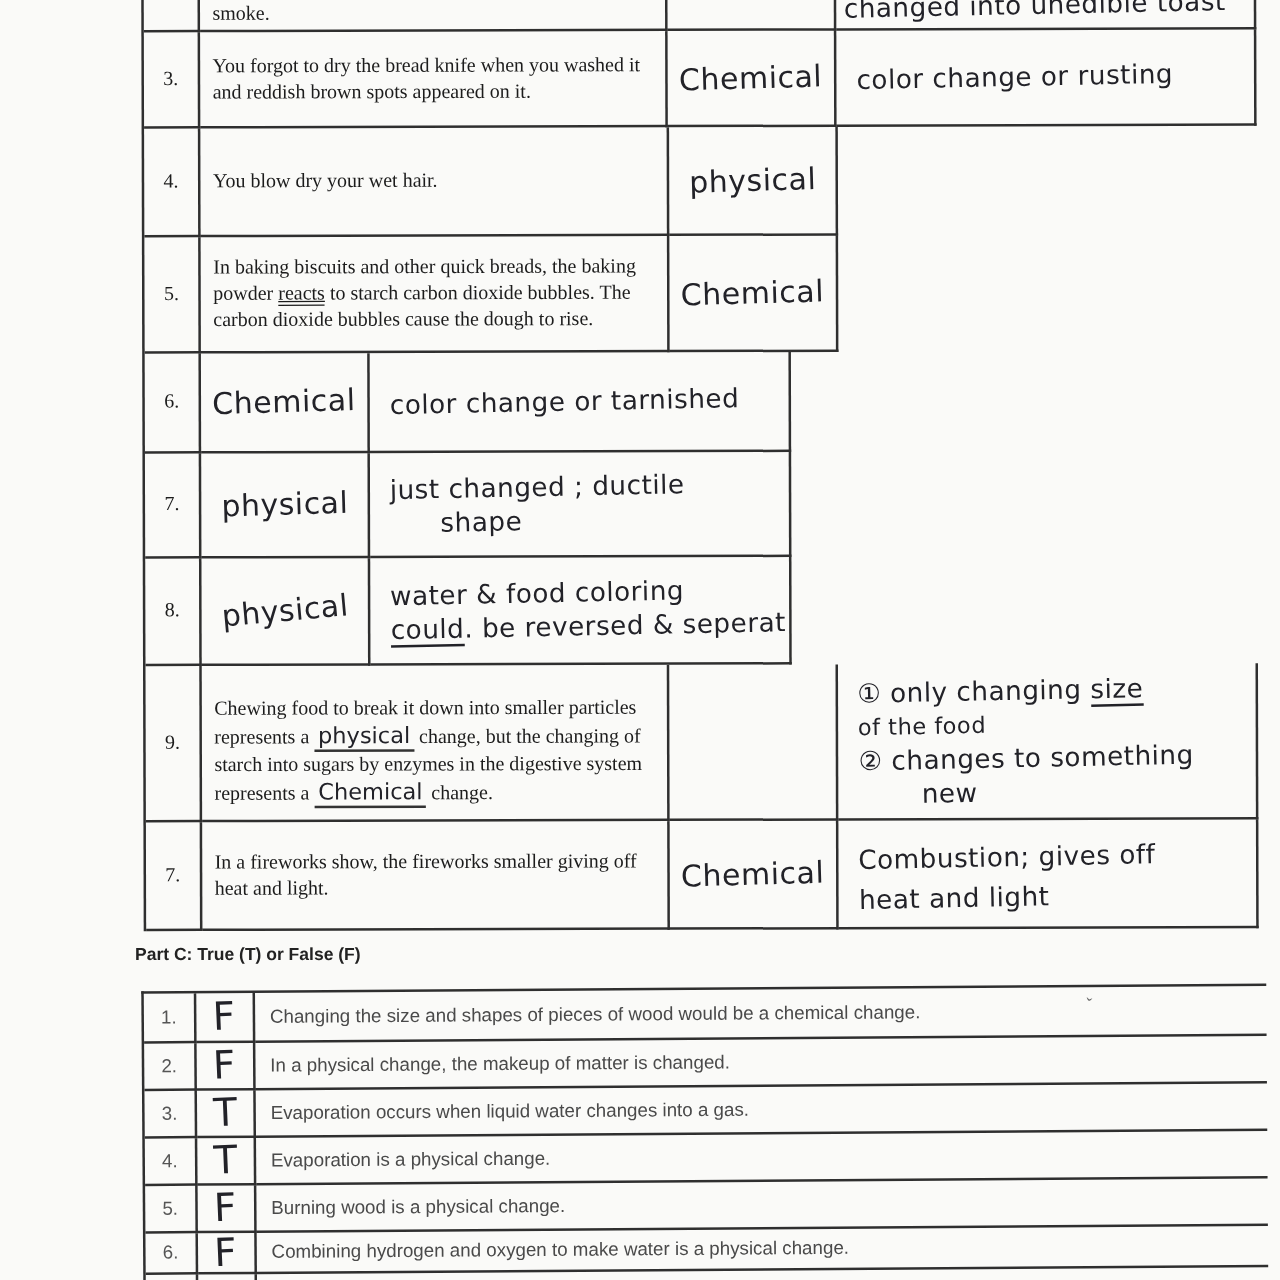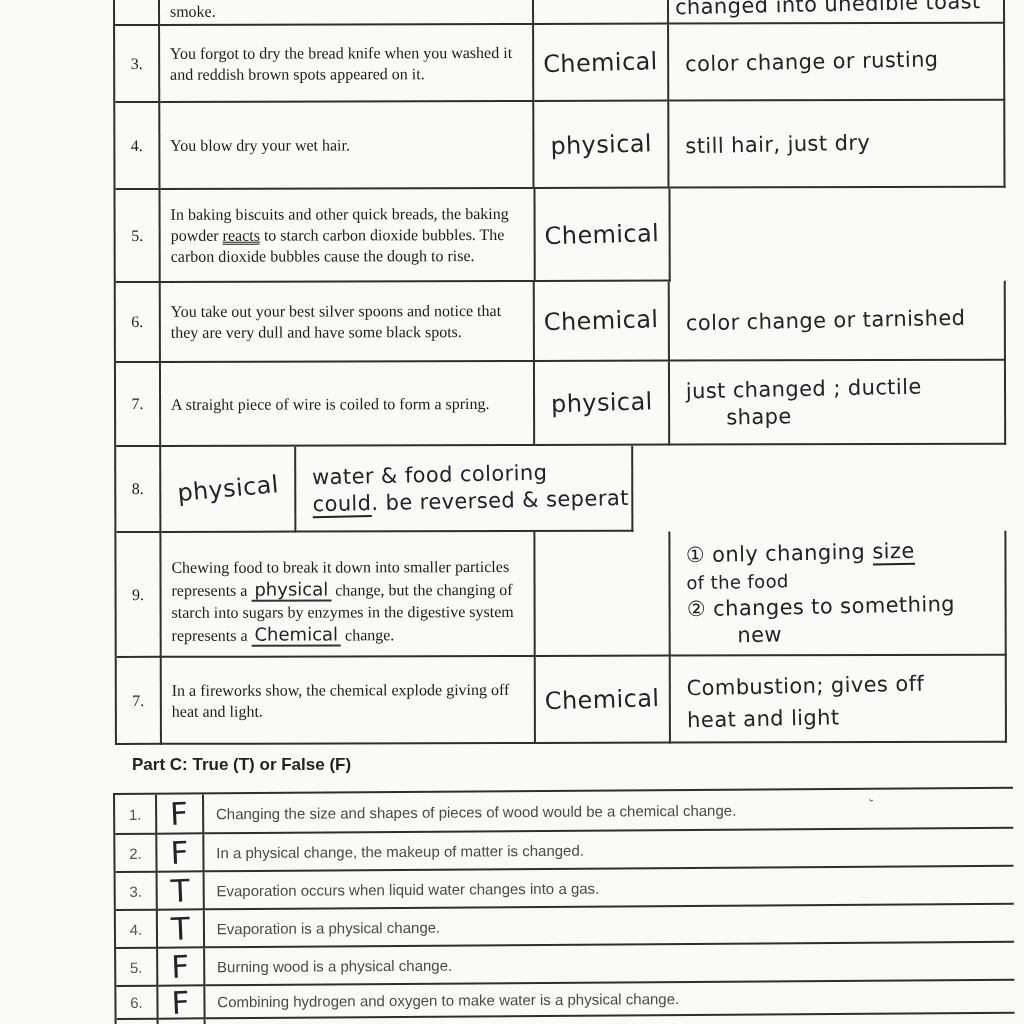--- a/index.html
+++ b/index.html
@@ -32,21 +32,21 @@
   .hw-expl .ln{display:block;}
   .hw-sm{font-size:18px;}
   .ind40{margin-left:40px;} .ind50{margin-left:50px;}
   .overlap{position:relative;top:5px;}
   .hw-fill{font-family:"DejaVu Sans",sans-serif;color:var(--pen-ink);font-size:18px;border-bottom:2px solid #333;padding:0 3px;white-space:nowrap;}
   .u-print{text-decoration:underline;border-bottom:1px solid var(--print-ink);margin-top:26px;}
   .u-pen{border-bottom:2px solid var(--pen-ink);}
   .partial-expl{position:absolute;top:-7px;left:6px;}
 
   
-  .pc-heading{position:absolute;left:132px;top:755px;font-family:"Liberation Sans",sans-serif;font-weight:bold;font-size:17px;color:#222;}
+  .pc-heading{position:absolute;left:108px;top:755px;font-family:"Liberation Sans",sans-serif;font-weight:bold;font-size:14px;color:#222;}
   .pc-table{position:absolute;left:113px;top:793px;width:900px;border-left:2px solid var(--line);border-top:2px solid var(--line);transform:rotate(-0.4deg);transform-origin:left top;}
   .pc-row{display:flex;}
   .pc-cell{border-right:2px solid var(--line);border-bottom:2px solid var(--line);}
   .pc-num{width:42px;display:flex;align-items:center;justify-content:center;font-family:"Liberation Sans",sans-serif;font-size:15px;color:#555;}
   .pc-ans{width:47px;display:flex;align-items:center;justify-content:center;}
   .pc-stmt{width:811px;display:flex;align-items:center;padding-left:12px;font-family:"Liberation Sans",sans-serif;font-size:15px;color:var(--pc-ink);border-right:none;}
   .pcr{height:38px;} .pcr1{height:40px;} .pcr6{height:33px;} .pcr-partial{height:14px;}
   .hw-tf{font-size:31px;transform:rotate(-2deg);font-weight:500;}
   .stray{position:absolute;left:868px;top:797px;font-size:14px;color:#666;transform:rotate(10deg);}
 </style>
@@ -78,53 +78,46 @@
           </span>
       </div>
     </div>
 
     <div class="pb-row r4">
       <div class="pb-cell c-num">4.</div>
       <div class="pb-cell c-desc">You blow dry your wet hair.</div>
       <div class="pb-cell c-class">
         <span class="hw hw-class">physical</span>
       </div>
-      <div class="pb-cell c-expl">
-        <span class="hw hw-expl">
-            <span class="ln">still hair, just dry</span>
-          </span>
-      </div>
     </div>
 
     <div class="pb-row r5">
       <div class="pb-cell c-num">5.</div>
       <div class="pb-cell c-desc">
         <span><span>In baking biscuits and other quick breads, the baking powder </span><span class="u-print">reacts</span><span> to starch carbon dioxide bubbles.  The carbon dioxide bubbles cause the dough to rise.</span></span>
       </div>
       <div class="pb-cell c-class">
         <span class="hw hw-class">Chemical</span>
       </div>
     </div>
 
     <div class="pb-row r6">
       <div class="pb-cell c-num">6.</div>
-      <div class="pb-cell c-desc">You take out your best silver spoons and notice that they are very dull and have some black spots.</div>
       <div class="pb-cell c-class">
         <span class="hw hw-class">Chemical</span>
       </div>
       <div class="pb-cell c-expl">
         <span class="hw hw-expl">
             <span class="ln">color change or tarnished</span>
           </span>
       </div>
     </div>
 
     <div class="pb-row r7">
       <div class="pb-cell c-num">7.</div>
-      <div class="pb-cell c-desc">A straight piece of wire is coiled to form a spring.</div>
       <div class="pb-cell c-class">
         <span class="hw hw-class">physical</span>
       </div>
       <div class="pb-cell c-expl">
         <span class="hw hw-expl">
           <span class="ln">just changed ; ductile</span>
           <span class="ln ind40">shape</span>
         </span>
       </div>
     </div>
@@ -155,21 +148,21 @@
           <span class="ln"><span>① only changing </span><span class="u-pen">size</span></span>
           <span class="ln hw-sm">of the food</span>
           <span class="ln">② changes to something</span>
           <span class="ln ind50">new</span>
         </span>
       </div>
     </div>
 
     <div class="pb-row r10">
       <div class="pb-cell c-num">7.</div>
-      <div class="pb-cell c-desc">In a fireworks show, the chemical explode giving off heat and light.</div>
+      <div class="pb-cell c-desc">In a fireworks show, the fireworks smaller giving off heat and light.</div>
       <div class="pb-cell c-class">
         <span class="hw hw-class">Chemical</span>
       </div>
       <div class="pb-cell c-expl">
         <span class="hw hw-expl">
           <span class="ln">Combustion; gives off</span>
           <span class="ln overlap">heat and light</span>
         </span>
       </div>
     </div>

